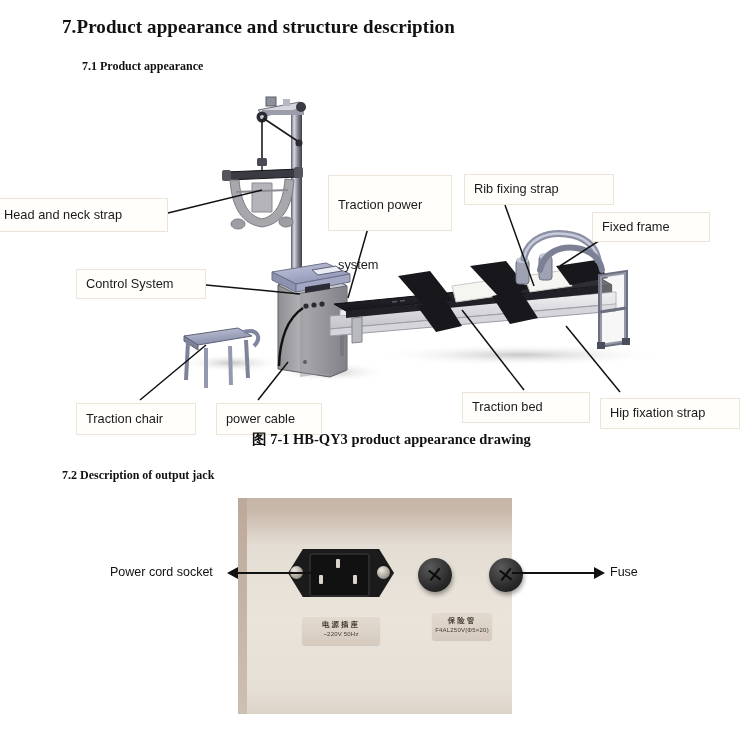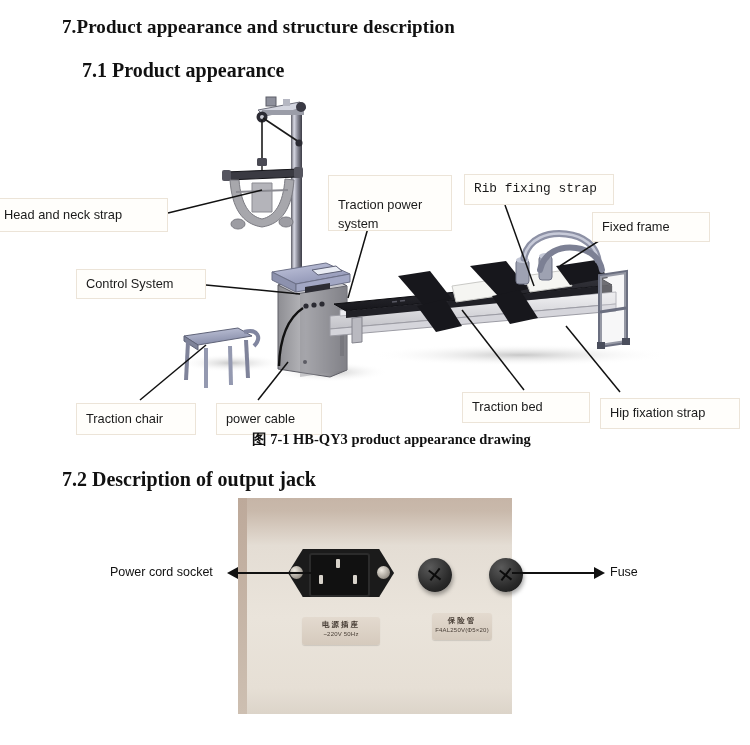--- a/index.html
+++ b/index.html
@@ -12,41 +12,41 @@
   }
   .h1{
     position:absolute;left:62px;top:16px;
     font-family:"Liberation Serif", serif;
     font-weight:bold;font-size:19px;color:#111;
     letter-spacing:.1px;
   }
   .h2{
     position:absolute;
     font-family:"Liberation Serif", serif;
-    font-weight:bold;font-size:20px;color:#111;
+    font-weight:bold;font-size:12px;color:#111;
   }
   #h2-appearance{left:82px;top:59px;}
   #h2-jack{left:62px;top:468px;}
 
   
   .callout{
     position:absolute;
     border:1px solid #ece4d8;
     background:#fffefb;
     font-size:12.8px;
     color:#1a1a1a;
     box-sizing:border-box;
     display:flex;
     align-items:center;
     padding:0 9px;
     line-height:1.45;
     z-index:6;
   }
   .callout.multi{display:block;padding-top:20px;}
-  .callout .l2{display:block;}
+  .callout .l2{display:block;margin-top:41px;}
 
   
   .caption{
     position:absolute;left:252px;top:430px;
     font-family:"Liberation Serif", serif;
     font-weight:bold;font-size:14.5px;color:#111;
     z-index:7;
   }
 
   
@@ -290,21 +290,21 @@
 
 <div class="callout" style="left:-6px;top:198px;width:174px;height:34px;">
   <span>Head and neck strap</span>
 </div>
 
 <div class="callout multi" style="left:328px;top:175px;width:124px;height:56px;">
   <span>Traction    power</span>
   <span class="l2">system</span>
 </div>
 
-<div class="callout" style="left:464px;top:174px;width:150px;height:31px;font-family:Liberation Mono, monospace;">
+<div class="callout" style="left:464px;top:174px;width:150px;height:31px;">
   <span>Rib fixing strap</span>
 </div>
 
 <div class="callout" style="left:592px;top:212px;width:118px;height:30px;">
   <span>Fixed frame</span>
 </div>
 
 <div class="callout" style="left:76px;top:269px;width:130px;height:30px;">
   <span>Control System</span>
 </div>

